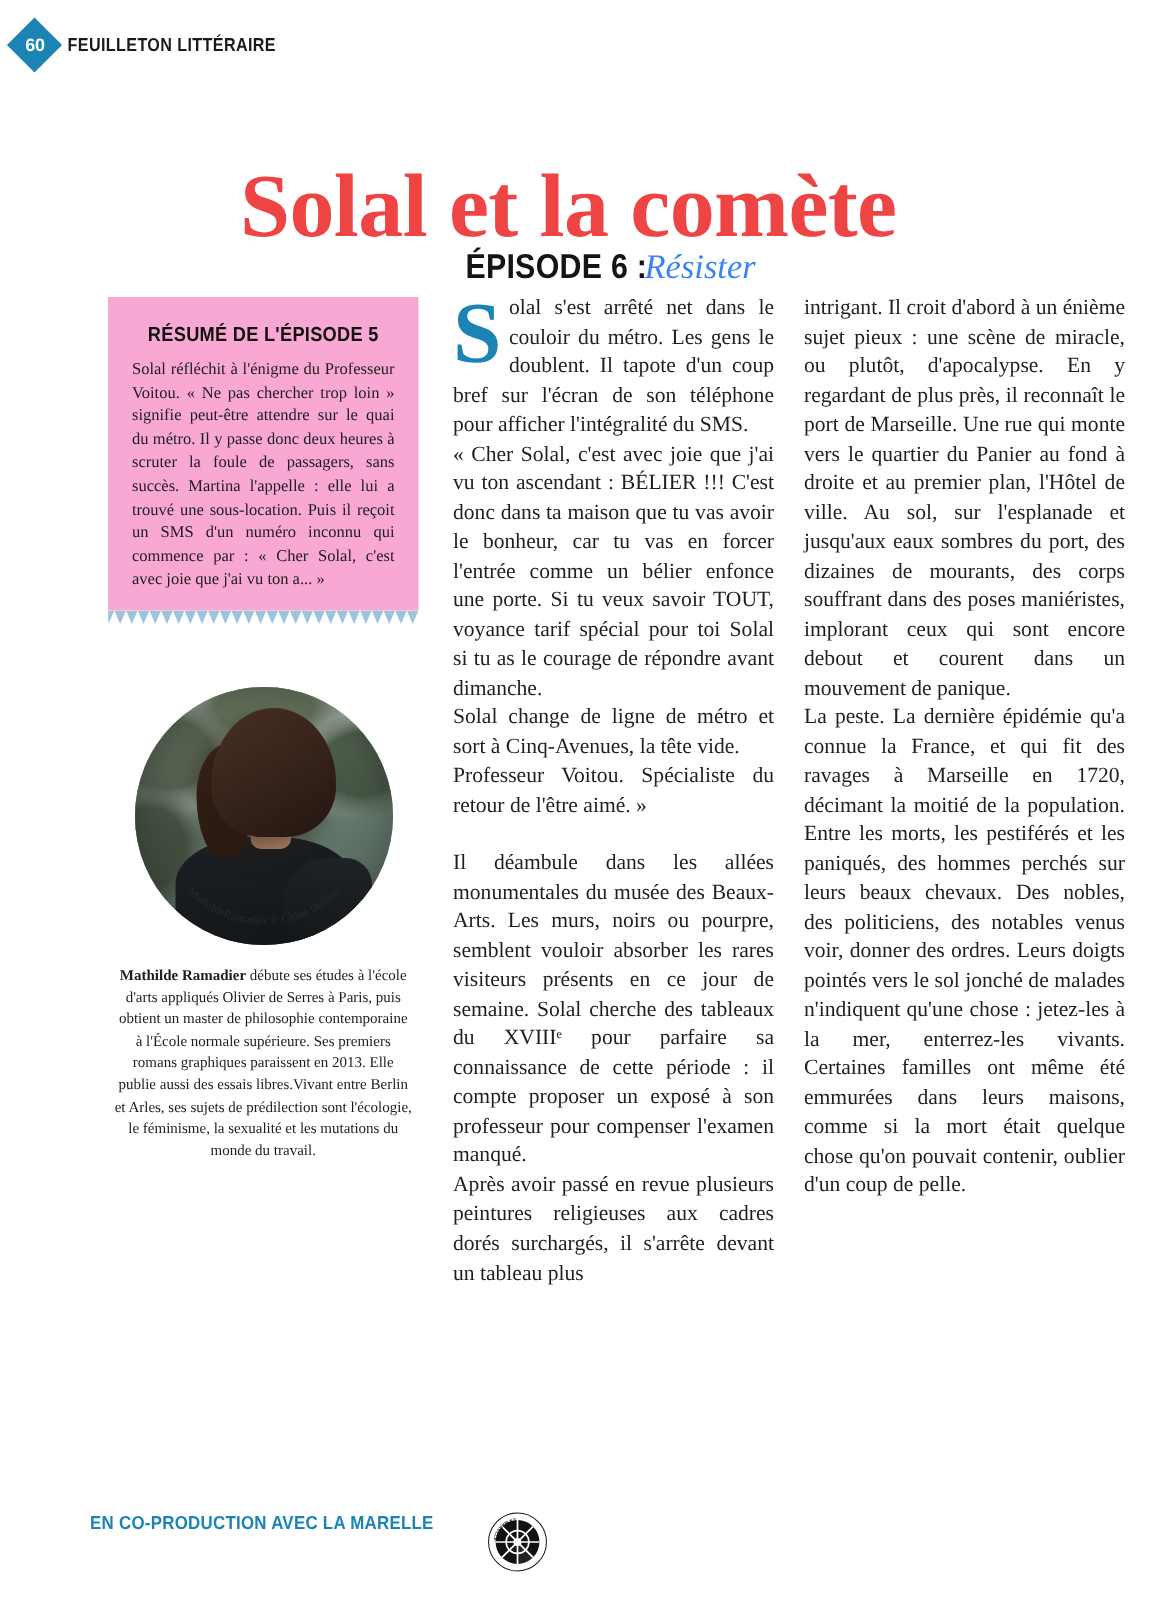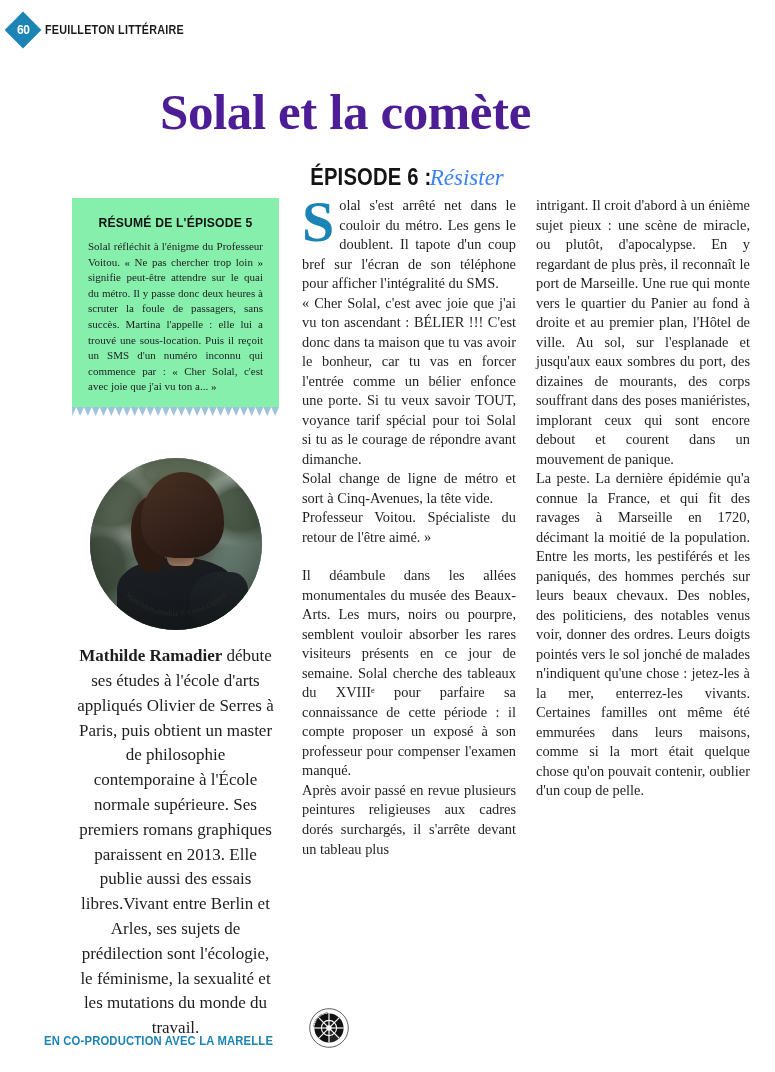--- a/index.html
+++ b/index.html
@@ -50,29 +50,29 @@
     letter-spacing: 0.3px;
     color: #1a1a1a;
     transform: scaleX(0.86);
     transform-origin: left center;
     white-space: nowrap;
   }
 
   
   .article-title {
     position: absolute;
-    top: 53px;
+    top: 67px;
     left: 160px;
     width: 600px;
     font-family: "Liberation Serif", serif;
     font-weight: bold;
-    font-size: 51px;
+    font-size: 60px;
     letter-spacing: -0.4px;
     line-height: 1;
-    color: #4c1d95;
+    color: #ef4444;
     white-space: nowrap;
   }
 
   
   .episode-line {
     position: absolute;
     top: 164px;
     left: 302px;
     display: flex;
     align-items: baseline;
@@ -100,21 +100,21 @@
   .left-rail {
     position: absolute;
     top: 198px;
     left: 72px;
     width: 207px;
   }
 
   
   .summary-box {
     position: relative;
-    background: #86efac;
+    background: #f9a8d4;
     padding: 17px 16px 12px 16px;
     box-sizing: border-box;
   }
   .summary-title {
     text-align: center;
     font-family: "Liberation Sans Narrow", "Liberation Sans", sans-serif;
     font-weight: bold;
     font-size: 13.5px;
     letter-spacing: 0.2px;
     color: #111111;
@@ -244,21 +244,21 @@
     font-family: "Liberation Serif", serif;
     font-size: 7.4px;
     fill: #2b2b2b;
     letter-spacing: 0.2px;
   }
 
   
   .bio-text {
     margin-top: 14px;
     font-family: "Liberation Serif", serif;
-    font-size: 17px;
+    font-size: 10px;
     line-height: 1.46;
     text-align: center;
     color: #1d1d1d;
     padding: 0 4px;
   }
   .bio-name { font-weight: bold; }
 
   
   .body-columns {
     position: absolute;
@@ -288,24 +288,24 @@
     font-family: "Liberation Serif", serif;
     font-weight: bold;
     font-size: 58px;
     line-height: 0.82;
     padding: 2px 5px 0 0;
   }
 
   
   .page-footer {
     position: absolute;
-    left: 44px;
+    left: 60px;
     bottom: 24px;
     display: flex;
-    align-items: flex-end;
+    align-items: flex-start;
     gap: 10px;
   }
   .footer-text {
     font-family: "Liberation Sans Narrow", "Liberation Sans", sans-serif;
     font-weight: bold;
     font-size: 12.5px;
     letter-spacing: 0.2px;
     color: #1b84b5;
     transform: scaleX(0.9);
     transform-origin: left center;

